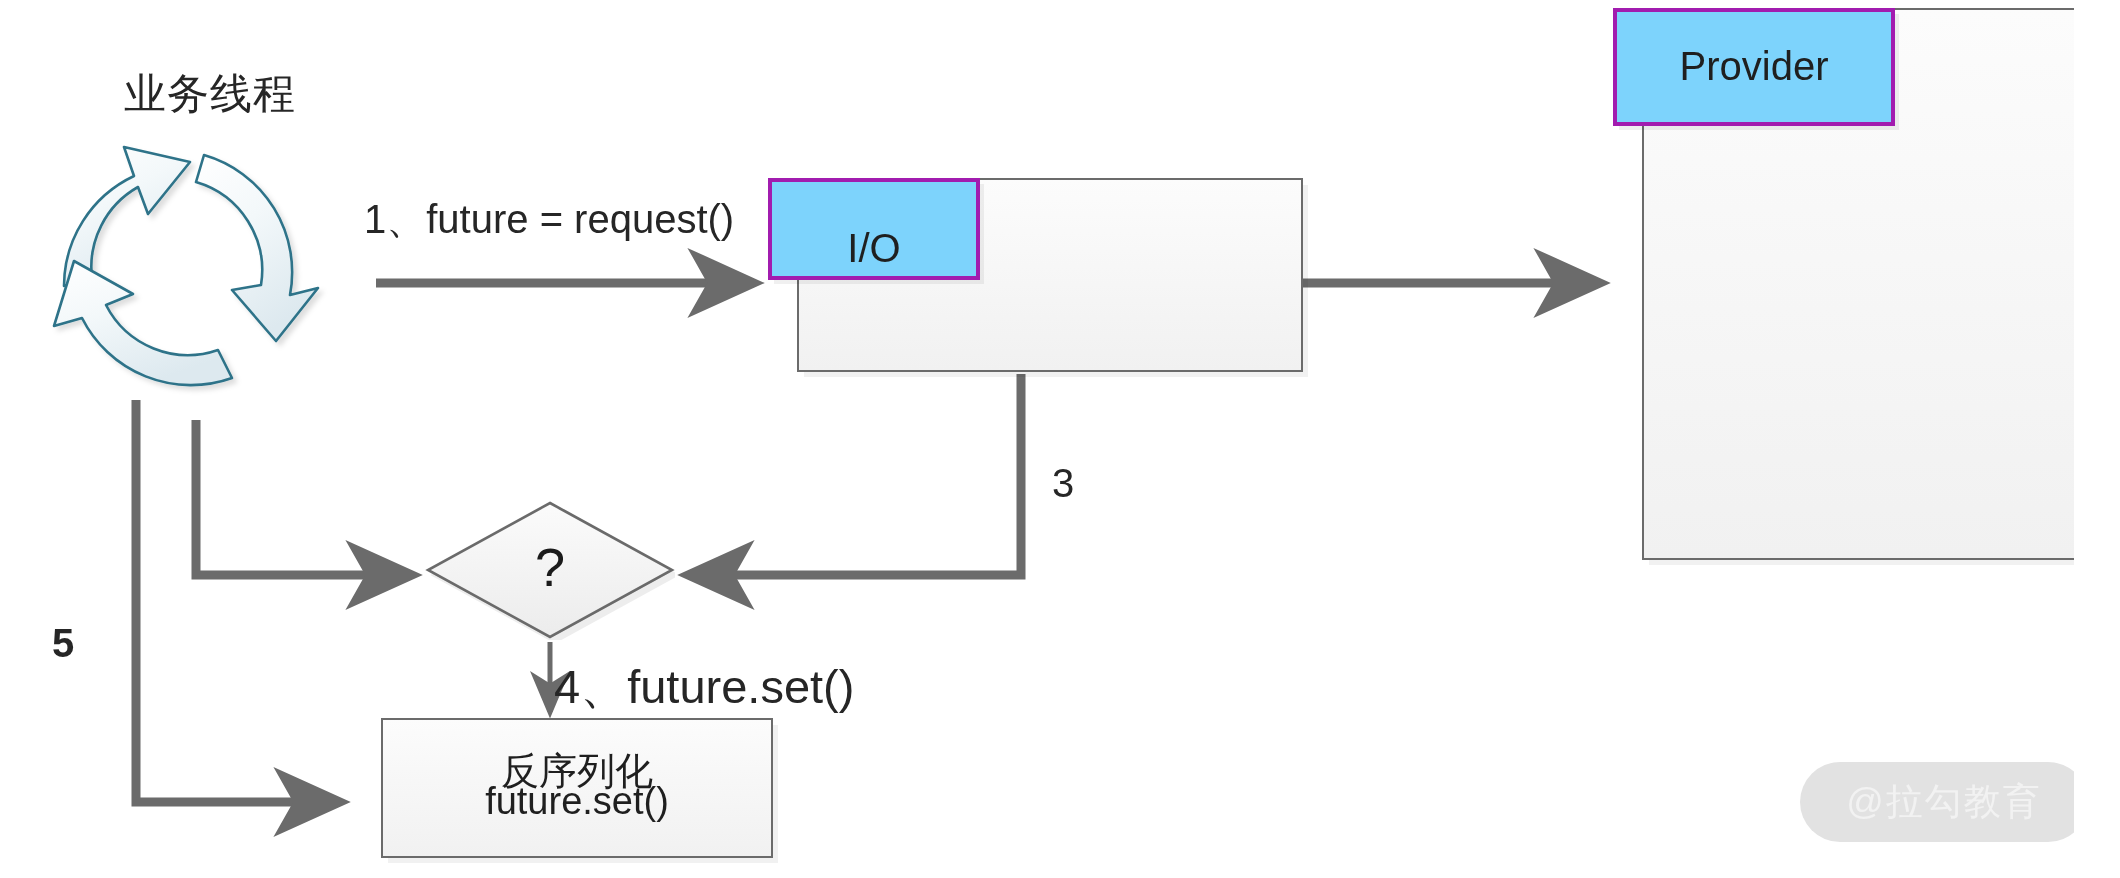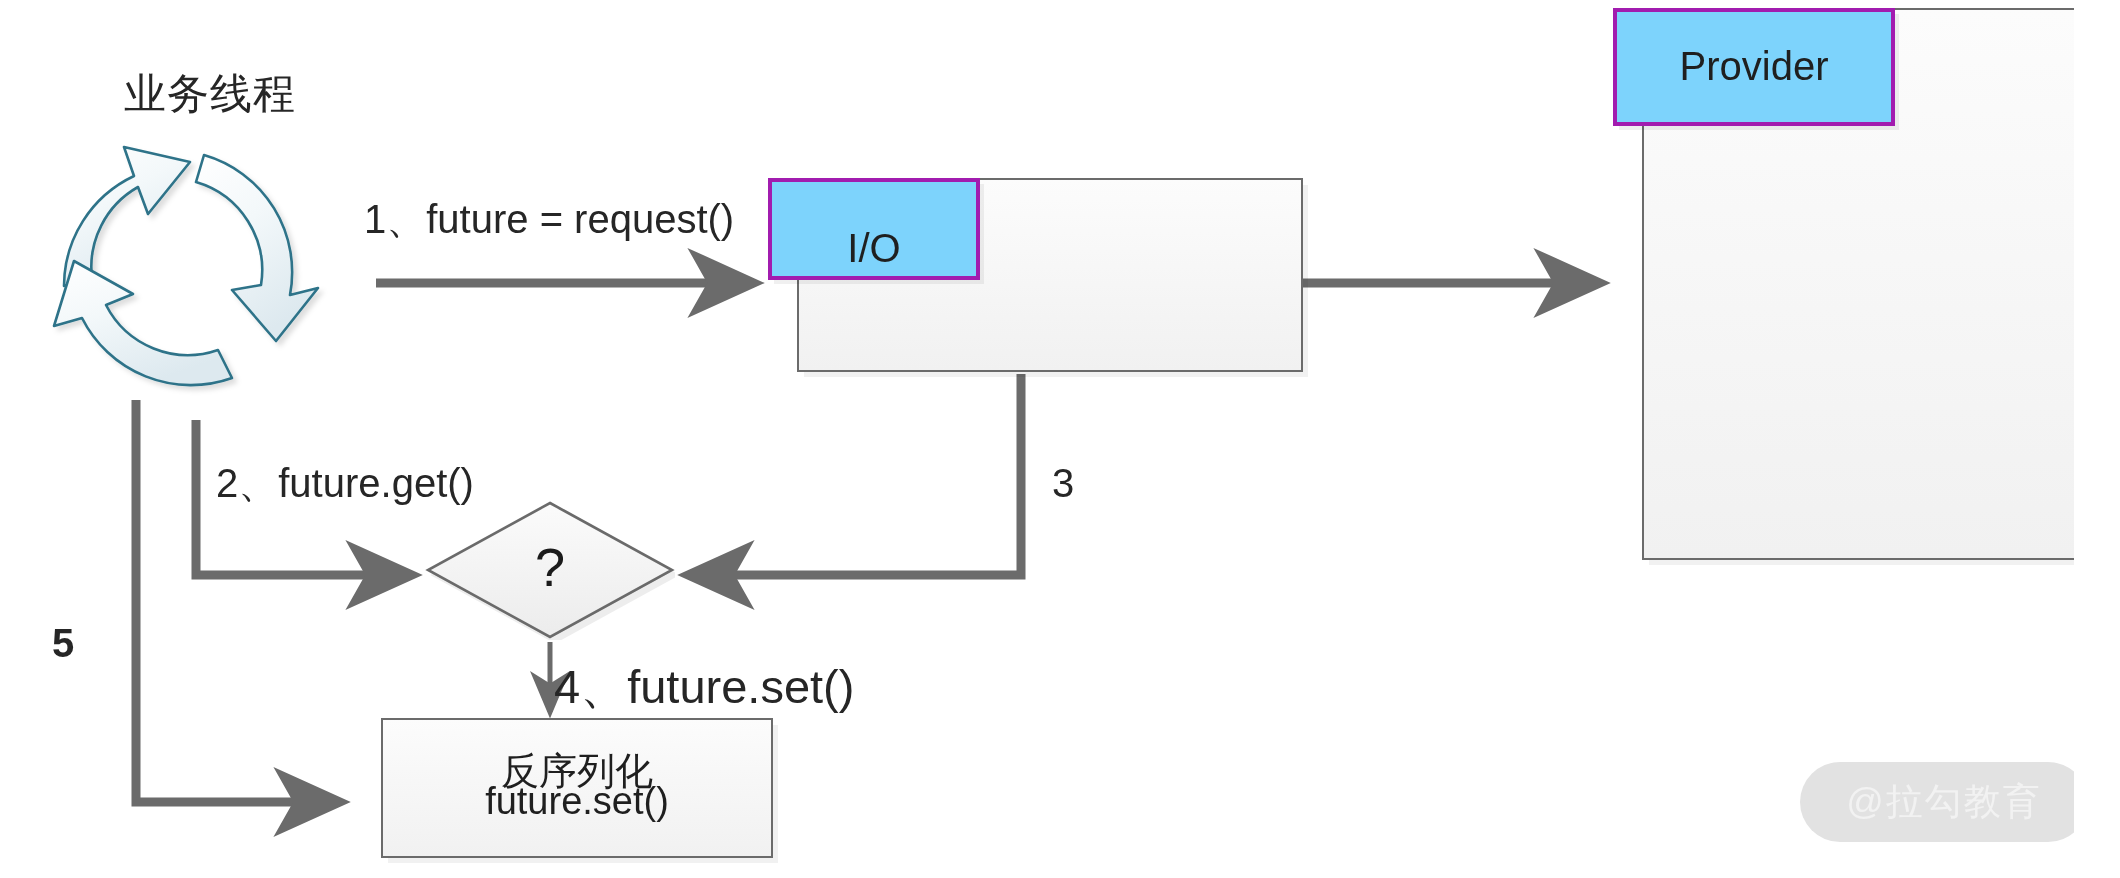--- a/index.html
+++ b/index.html
@@ -236,21 +236,20 @@
     </svg>
     <div id="diamond-text">?</div>
   </div>
 
   <div class="box" id="deser-box">
     <div class="box-label" id="deser-line1">反序列化</div>
     <div class="box-label" id="deser-line2">future.set()</div>
   </div>
 
   <div class="lbl" id="label-1">1、future = request()</div>
-  <div class="lbl" id="label-2">2、future.get()</div>
   <div class="lbl" id="label-3">3</div>
   <div class="lbl" id="label-4">4、future.set()</div>
   <div class="lbl" id="label-5">5</div>
 
   <div id="watermark">
     <span id="watermark-text">@拉勾教育</span>
   </div>
 
 </div>
 

